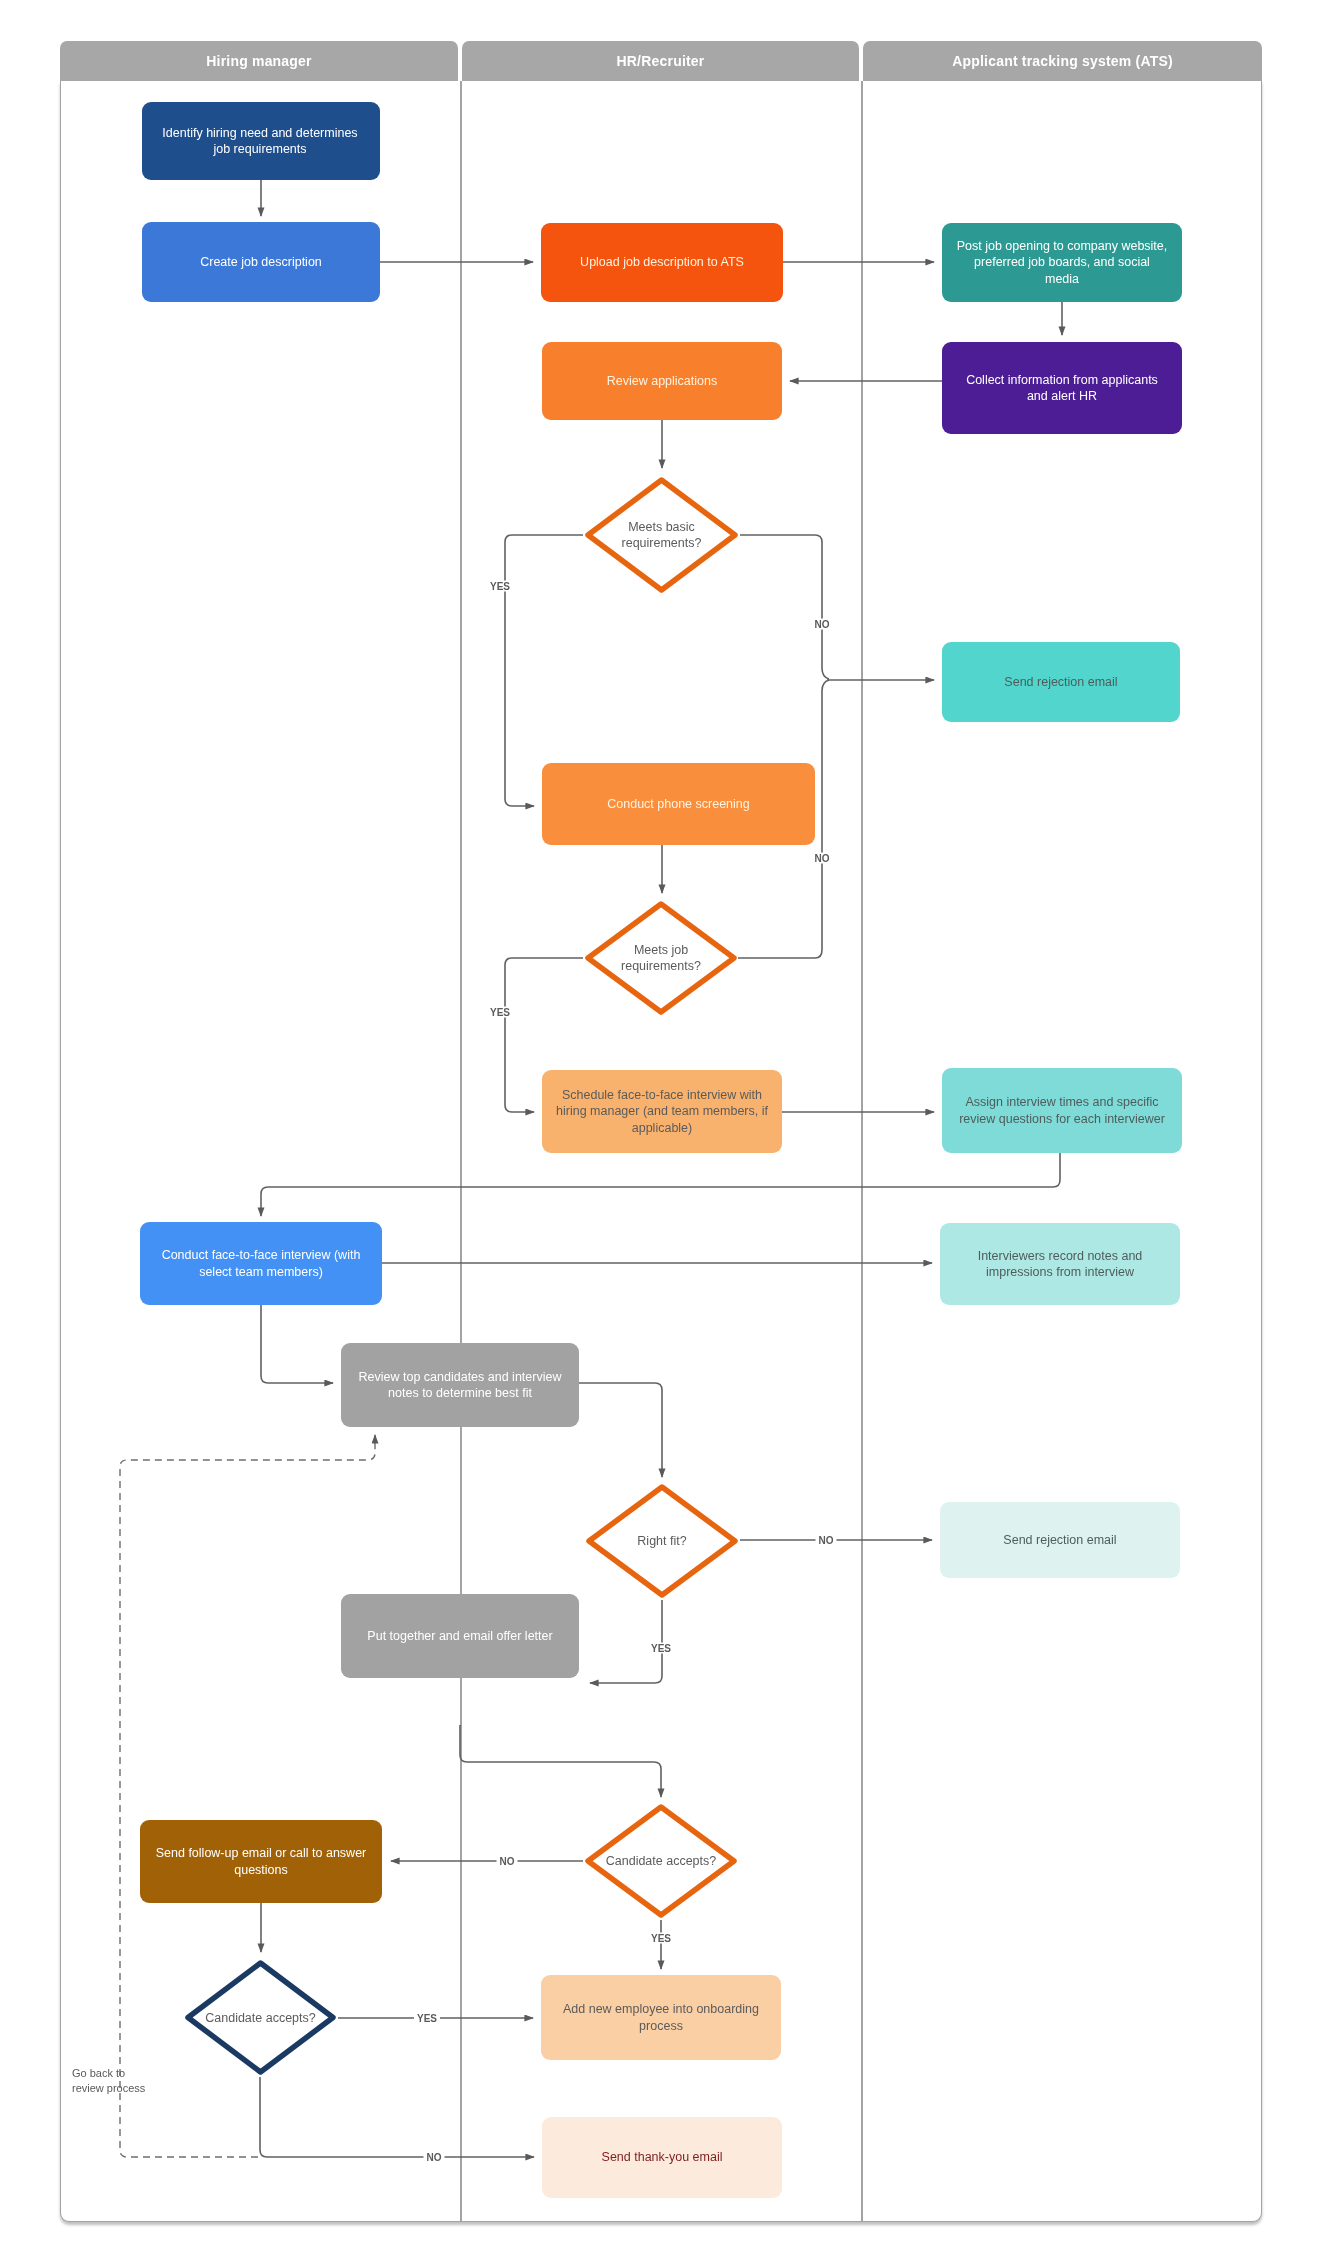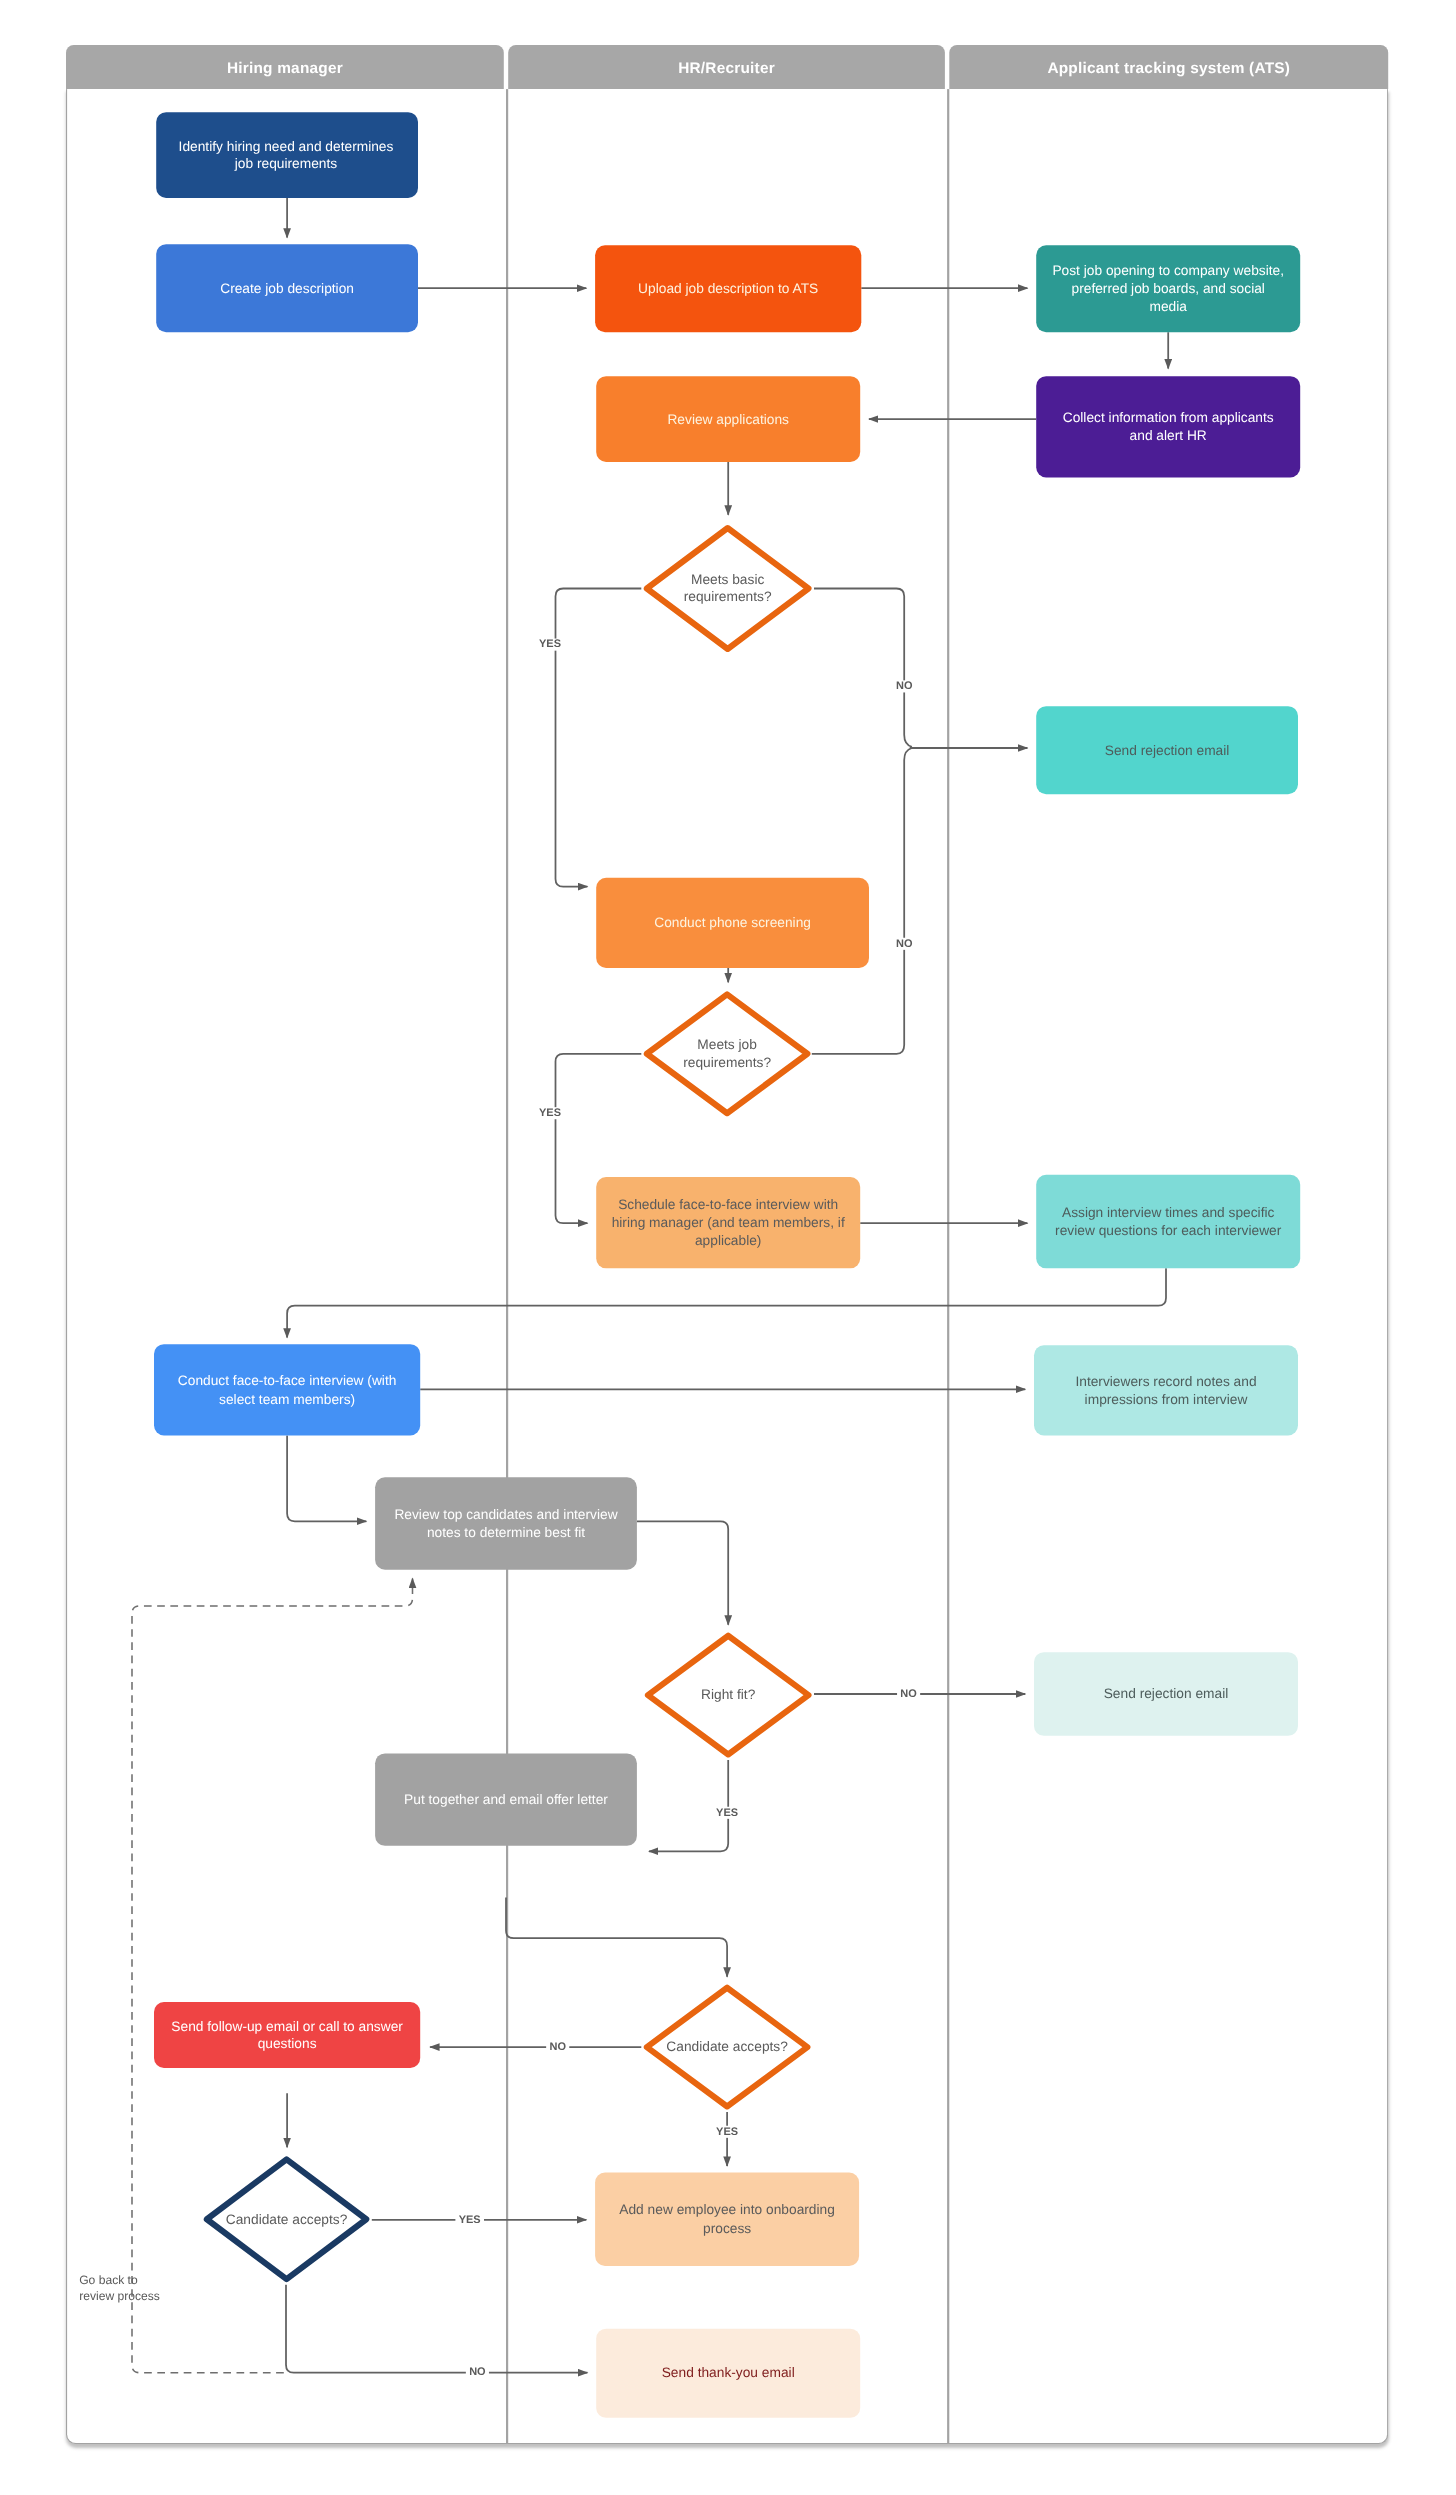--- a/index.html
+++ b/index.html
@@ -81,31 +81,31 @@
 
   <div class="node" style="left: 142px; top: 102px; width: 238px; height: 78px; background: rgb(30, 78, 140); color: rgb(255, 255, 255); padding-left: 12px;">
     <span>Identify hiring need and determines job requirements</span>
     </div>
   <div class="node" style="left: 142px; top: 222px; width: 238px; height: 80px; background: rgb(60, 120, 216); color: rgb(255, 255, 255);">
     <span>Create job description</span>
     </div>
   <div class="node" style="left: 140px; top: 1222px; width: 242px; height: 83px; background: rgb(68, 145, 245); color: rgb(255, 255, 255);">
     <span>Conduct face-to-face interview (with select team members)</span>
     </div>
-  <div class="node" style="left: 140px; top: 1820px; width: 242px; height: 60px; background: #ef4444; color: rgb(255, 255, 255);">
+  <div class="node" style="left: 140px; top: 1820px; width: 242px; height: 83px; background: #a16207; color: rgb(255, 255, 255);">
     <span>Send follow-up email or call to answer questions</span>
     </div>
 
   <div class="node" style="left: 541px; top: 223px; width: 242px; height: 79px; background: rgb(244, 84, 14); color: rgb(253, 243, 224);">
     <span>Upload job description to ATS</span>
     </div>
   <div class="node" style="left: 542px; top: 342px; width: 240px; height: 78px; background: rgb(248, 127, 44); color: rgb(253, 243, 224);">
     <span>Review applications</span>
     </div>
-  <div class="node" style="left: 542px; top: 763px; width: 248px; height: 82px; background: rgb(249, 142, 61); color: rgb(253, 243, 224); margin-top: 35px;">
+  <div class="node" style="left: 542px; top: 763px; width: 273px; height: 82px; background: rgb(249, 142, 61); color: rgb(253, 243, 224);">
     <span>Conduct phone screening</span>
     </div>
   <div class="node" style="left: 542px; top: 1070px; width: 240px; height: 83px; background: rgb(248, 178, 109); color: rgb(91, 91, 91);">
     <span>Schedule face-to-face interview with hiring manager (and team members, if applicable)</span>
     </div>
   <div class="node" style="left: 341px; top: 1343px; width: 238px; height: 84px; background: rgb(162, 162, 162); color: rgb(255, 255, 255);">
     <span>Review top candidates and interview notes to determine best fit</span>
     </div>
   <div class="node" style="left: 341px; top: 1594px; width: 238px; height: 84px; background: rgb(162, 162, 162); color: rgb(255, 255, 255);">
     <span>Put together and email offer letter</span>

